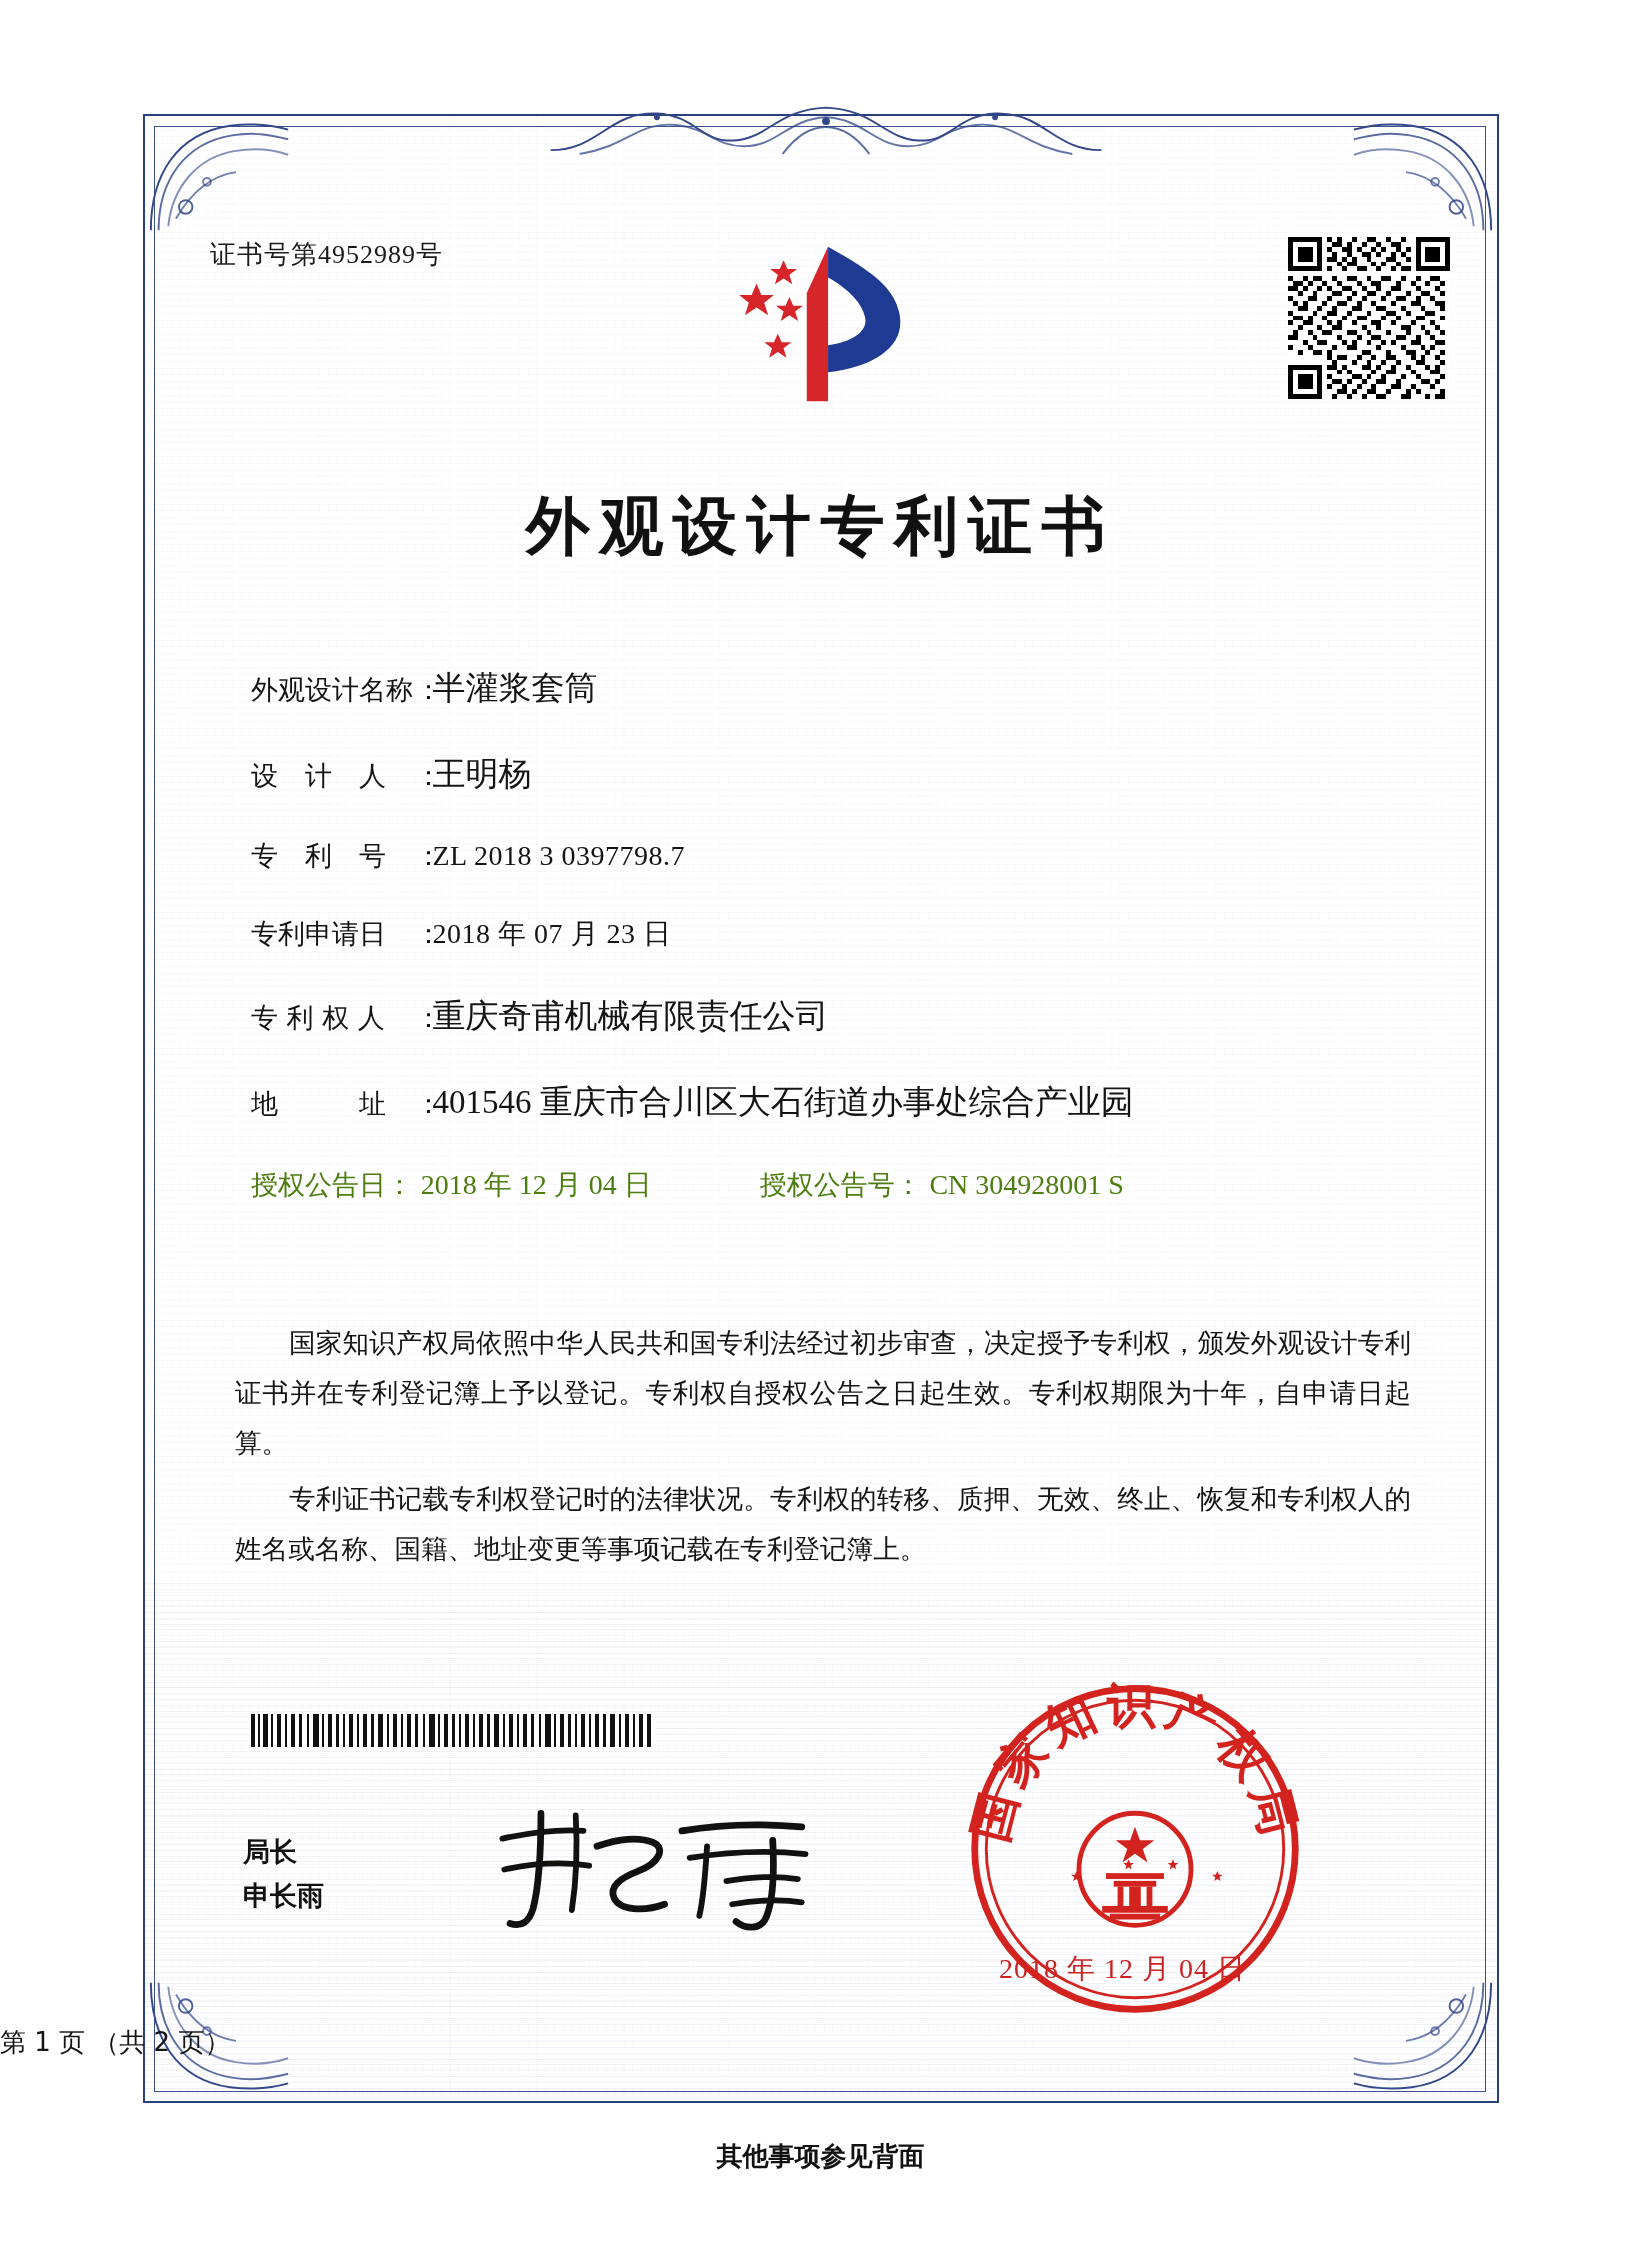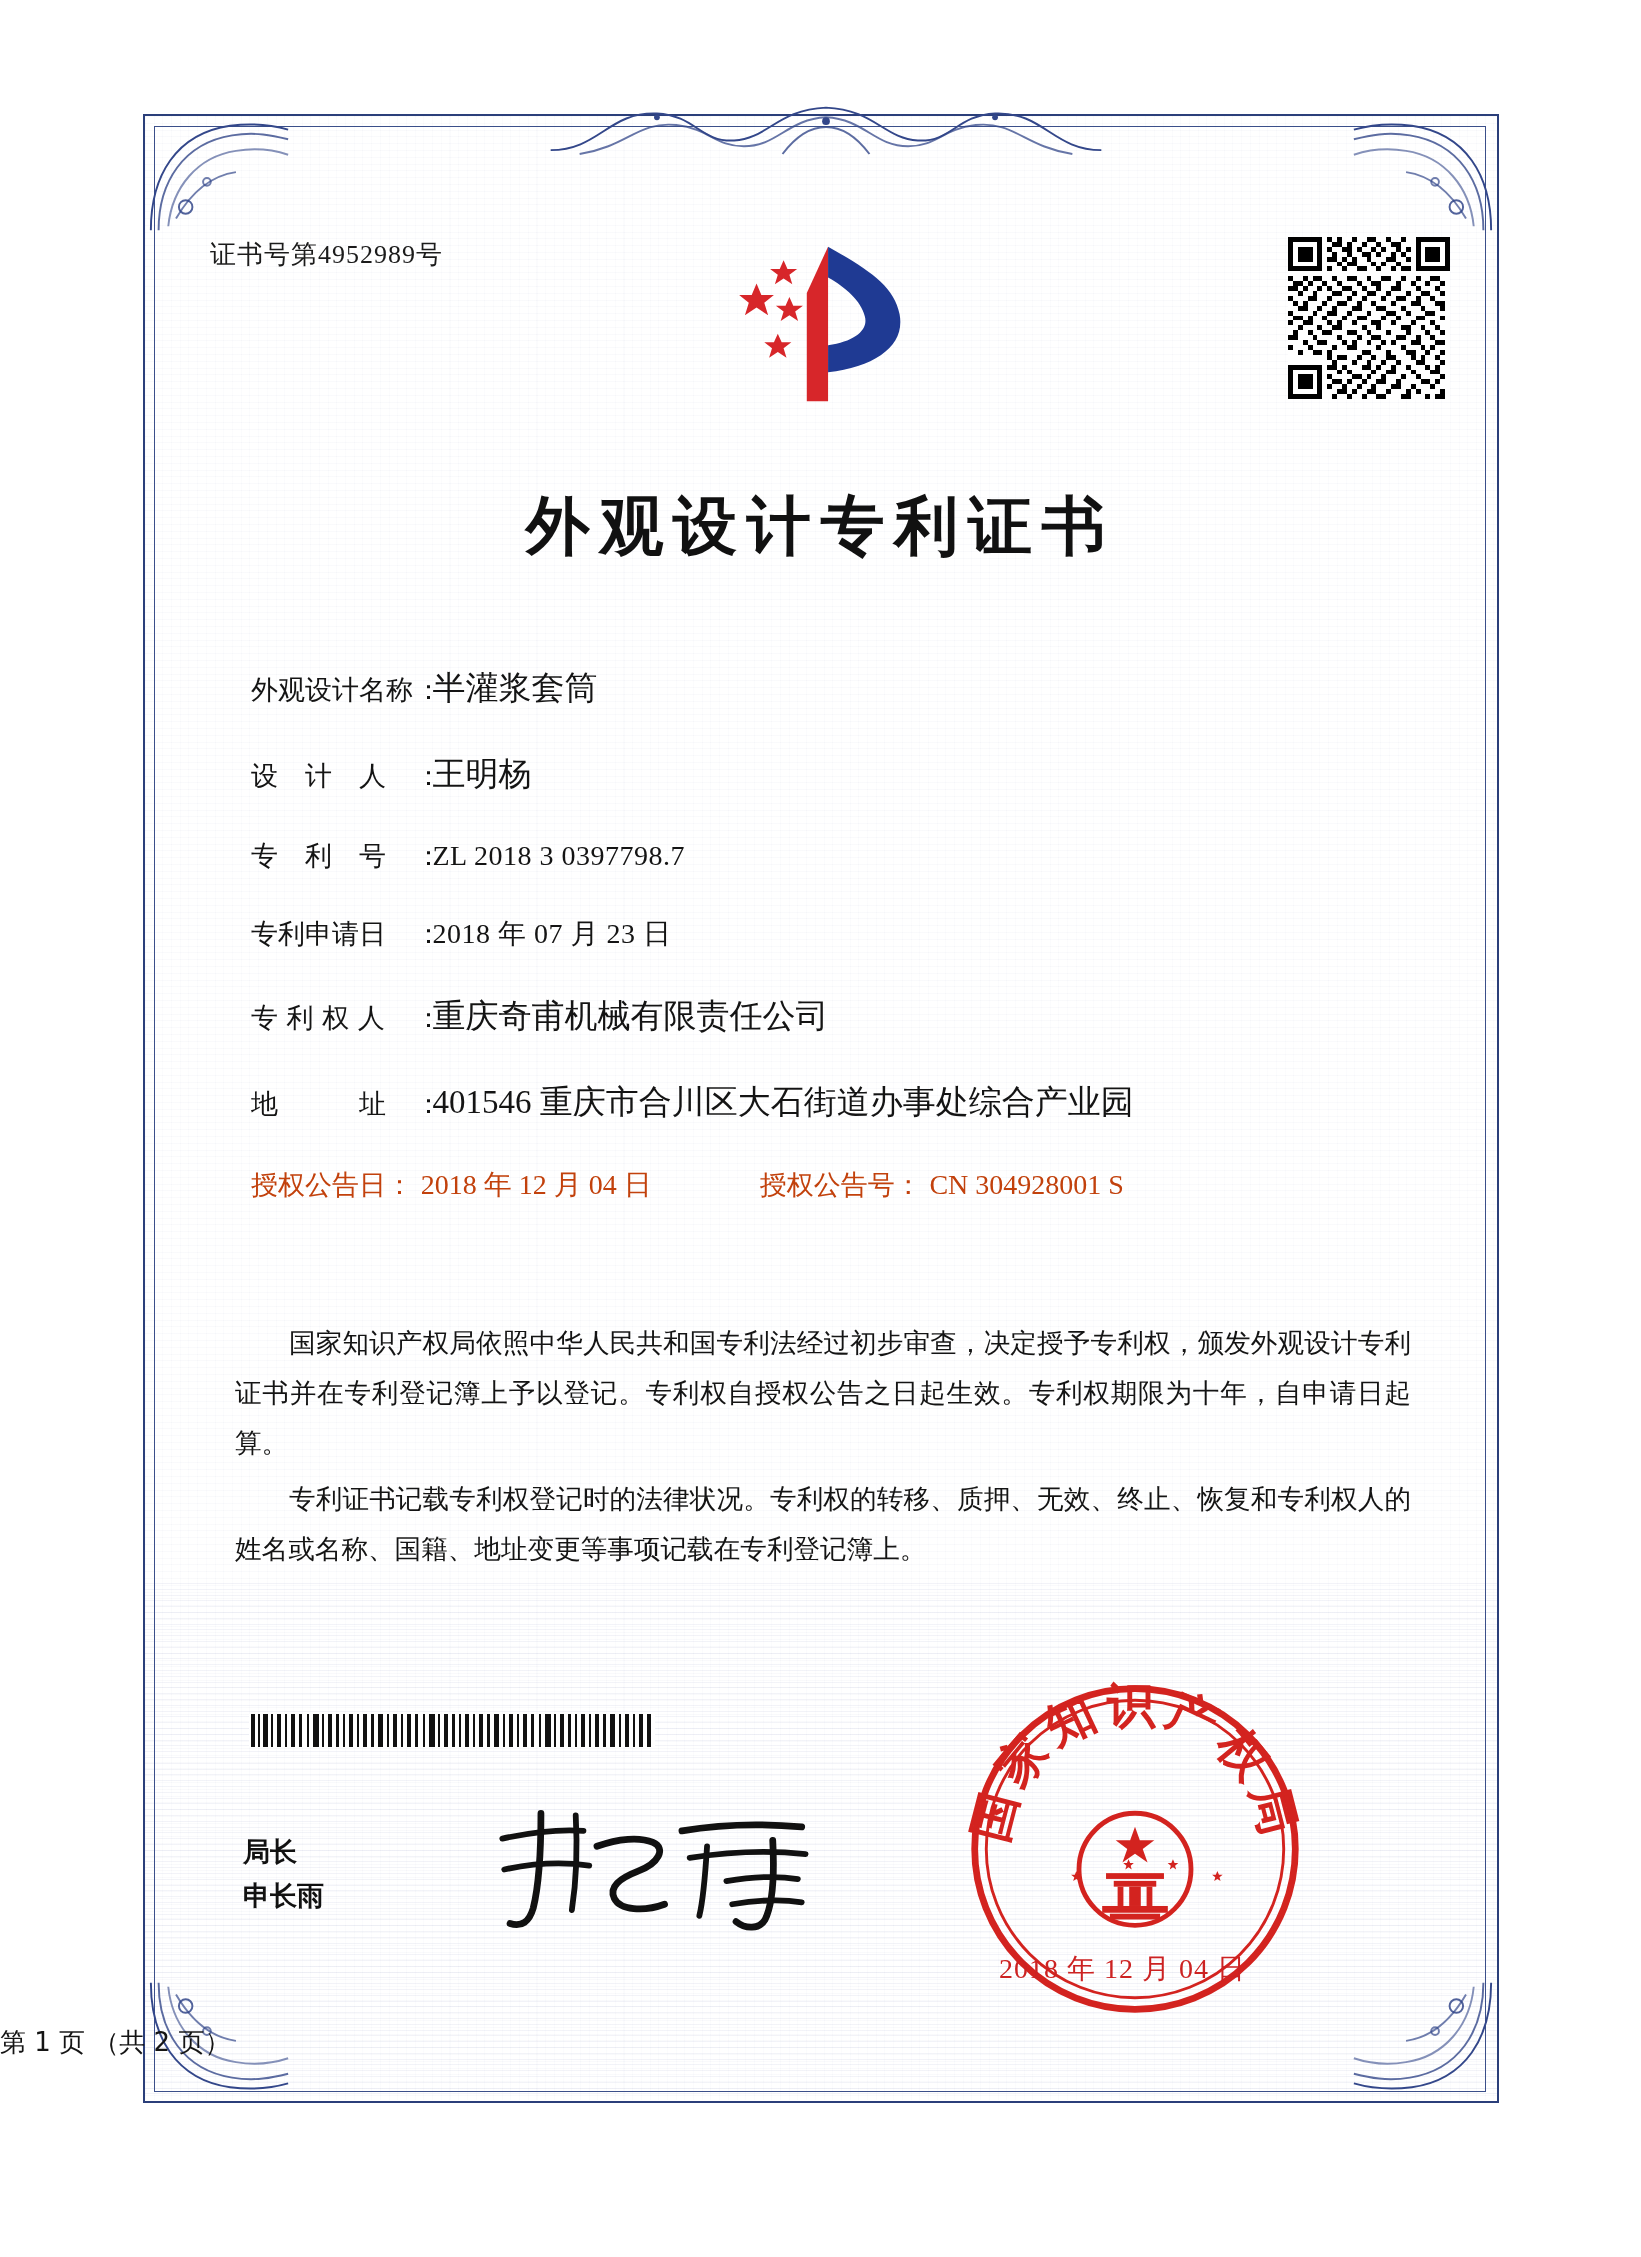--- a/index.html
+++ b/index.html
@@ -159,21 +159,21 @@
   .field .val.cjk {
     font-family: Liberation Serif, serif;
     font-size: 33px;
     letter-spacing: 0;
   }
 
   .field-row-2 {
     display: flex;
     align-items: baseline;
     font-size: 27px;
-    color: #c2410c;
+    color: #4d7c0f;
     font-family: "DejaVu Sans", "Liberation Sans", sans-serif;
   }
   .field-row-2 .seg { display: flex; align-items: baseline; }
   .field-row-2 .lab2 { white-space: pre; }
   .field-row-2 .val2 {
     font-family: "Liberation Serif", "DejaVu Serif", serif;
     font-size: 28px;
     padding-left: 7.7px;
   }
   .gap { width: 108px; flex: 0 0 108px; }
@@ -775,15 +775,16 @@
           <rect x="12" y="18" width="6" height="20"></rect>
           <rect x="-34" y="38" width="68" height="7"></rect>
           <rect x="-26" y="46" width="52" height="6"></rect>
         </g>
       </g>
     </svg>
   </div>
   <div class="seal-date">2018 年 12 月 04 日</div>
 
   <div class="page-num">第 1 页 （共 2 页）</div>
+  <div class="footer-note">其他事项参见背面</div>
 
 </div>
 
 
 </body></html>

